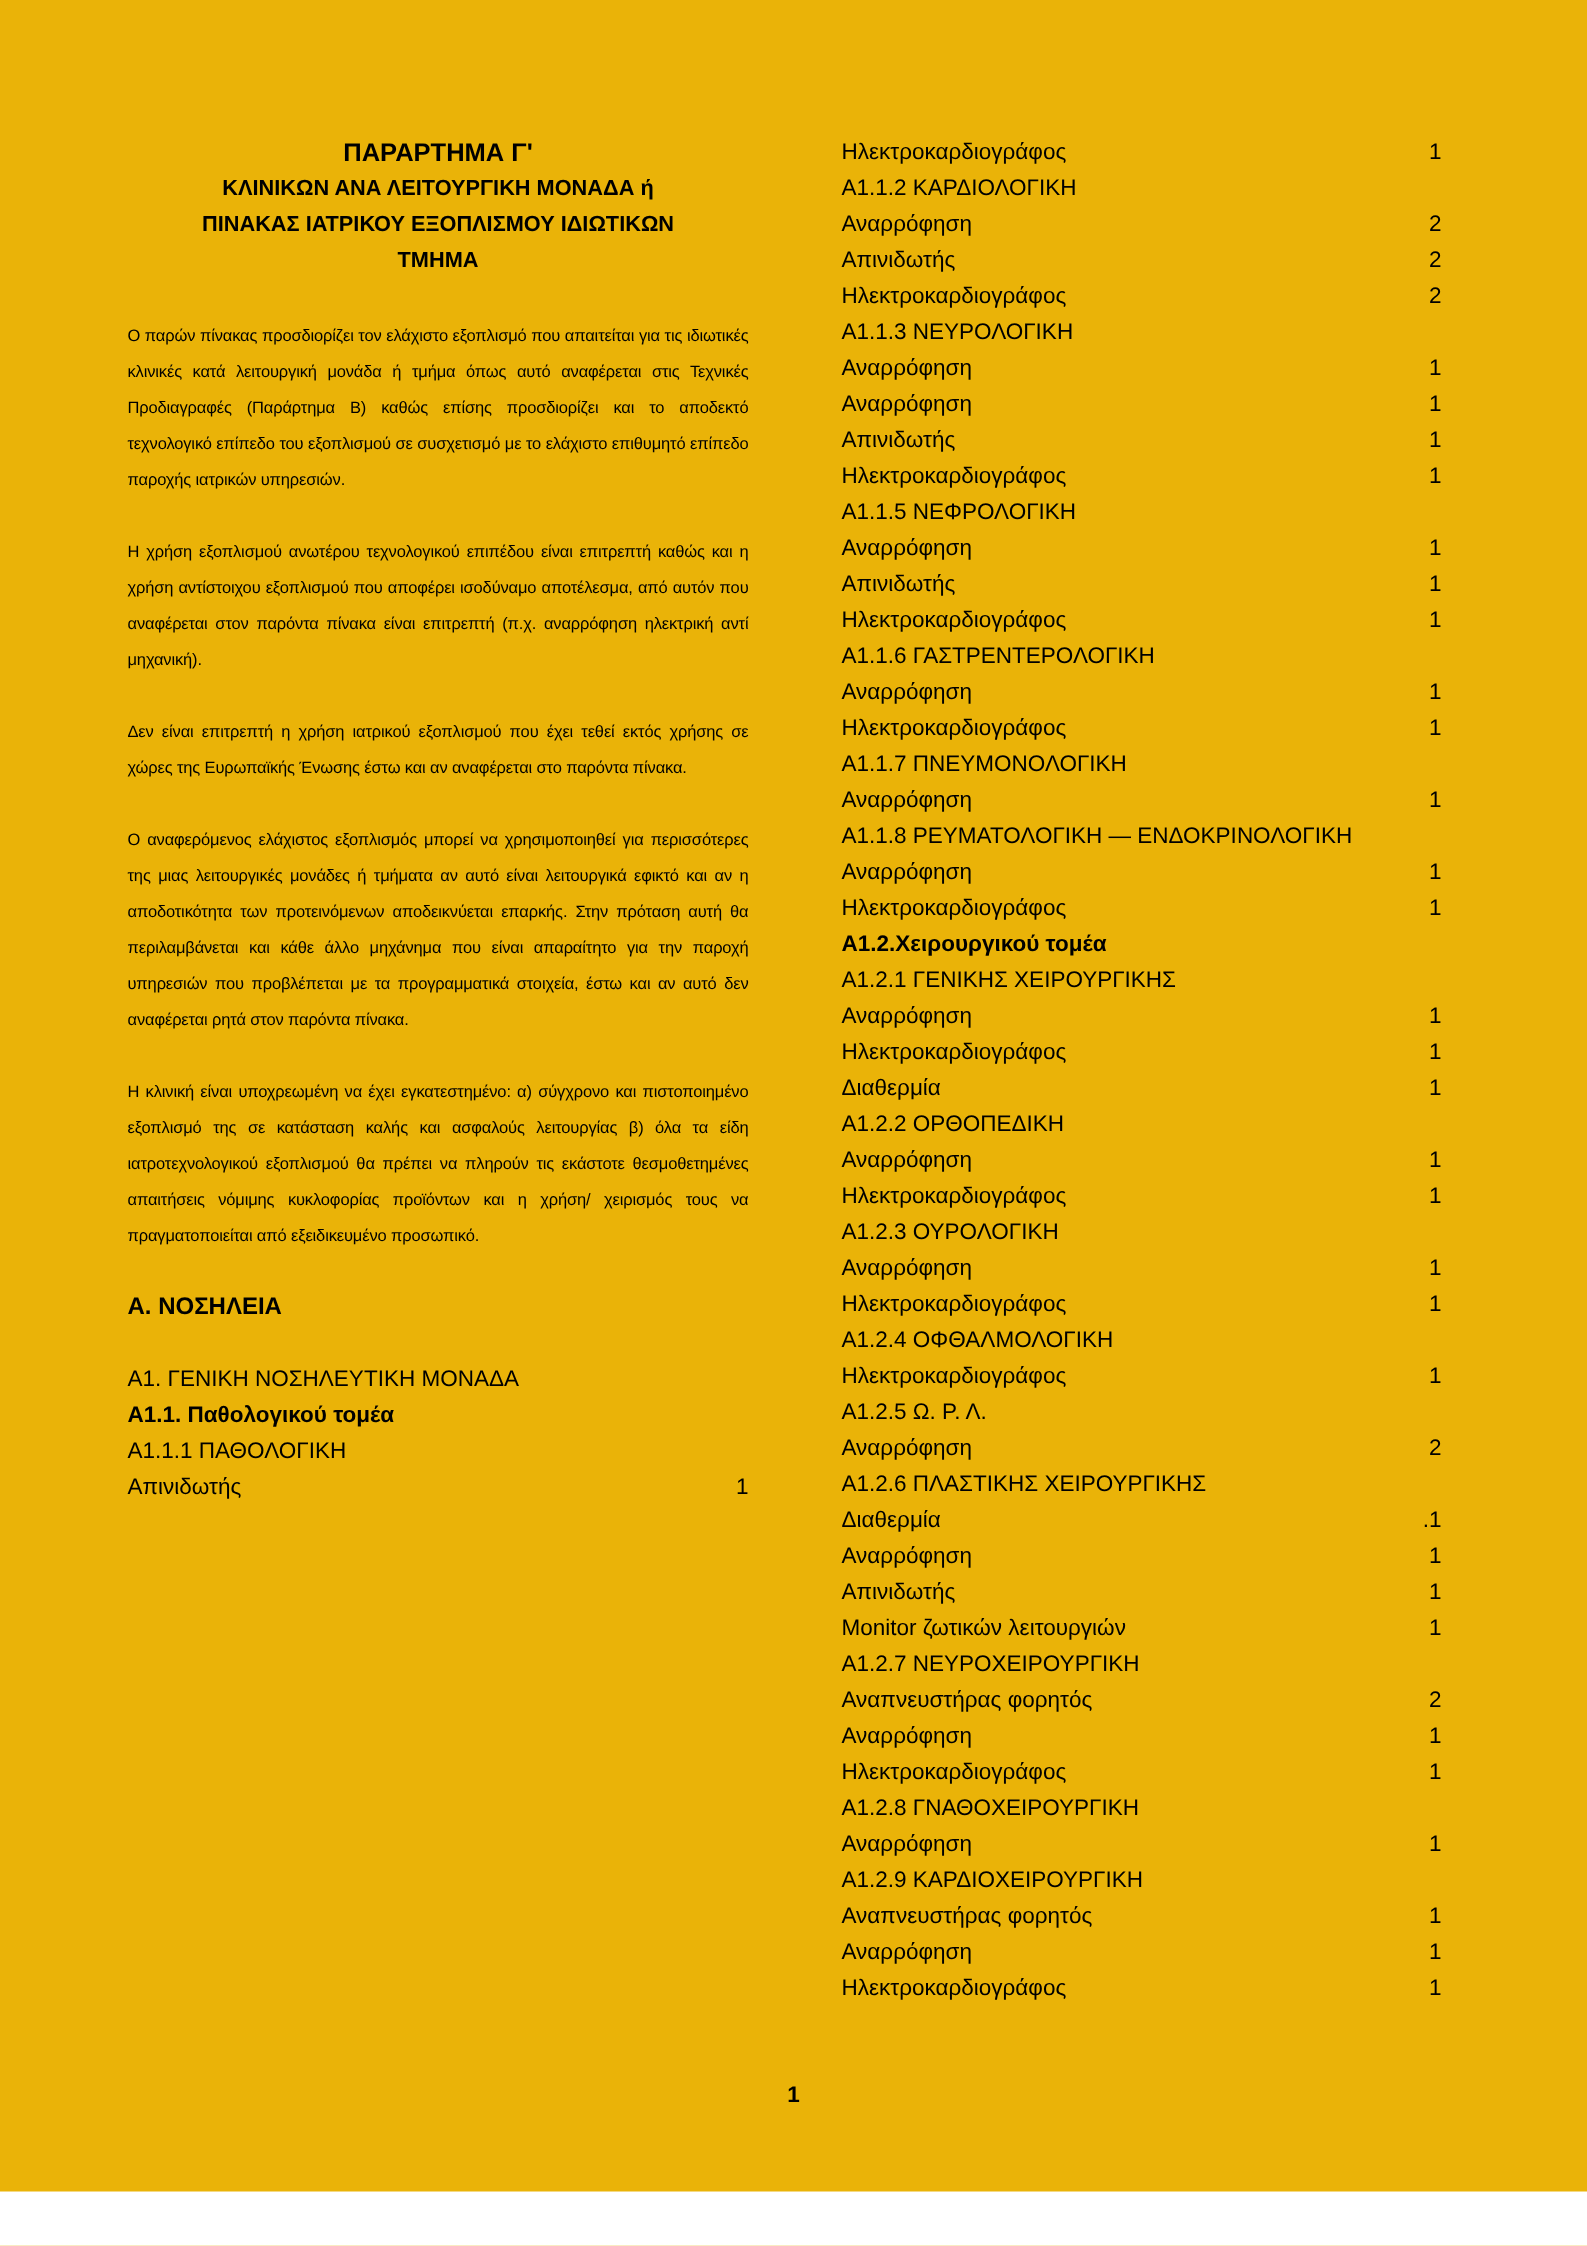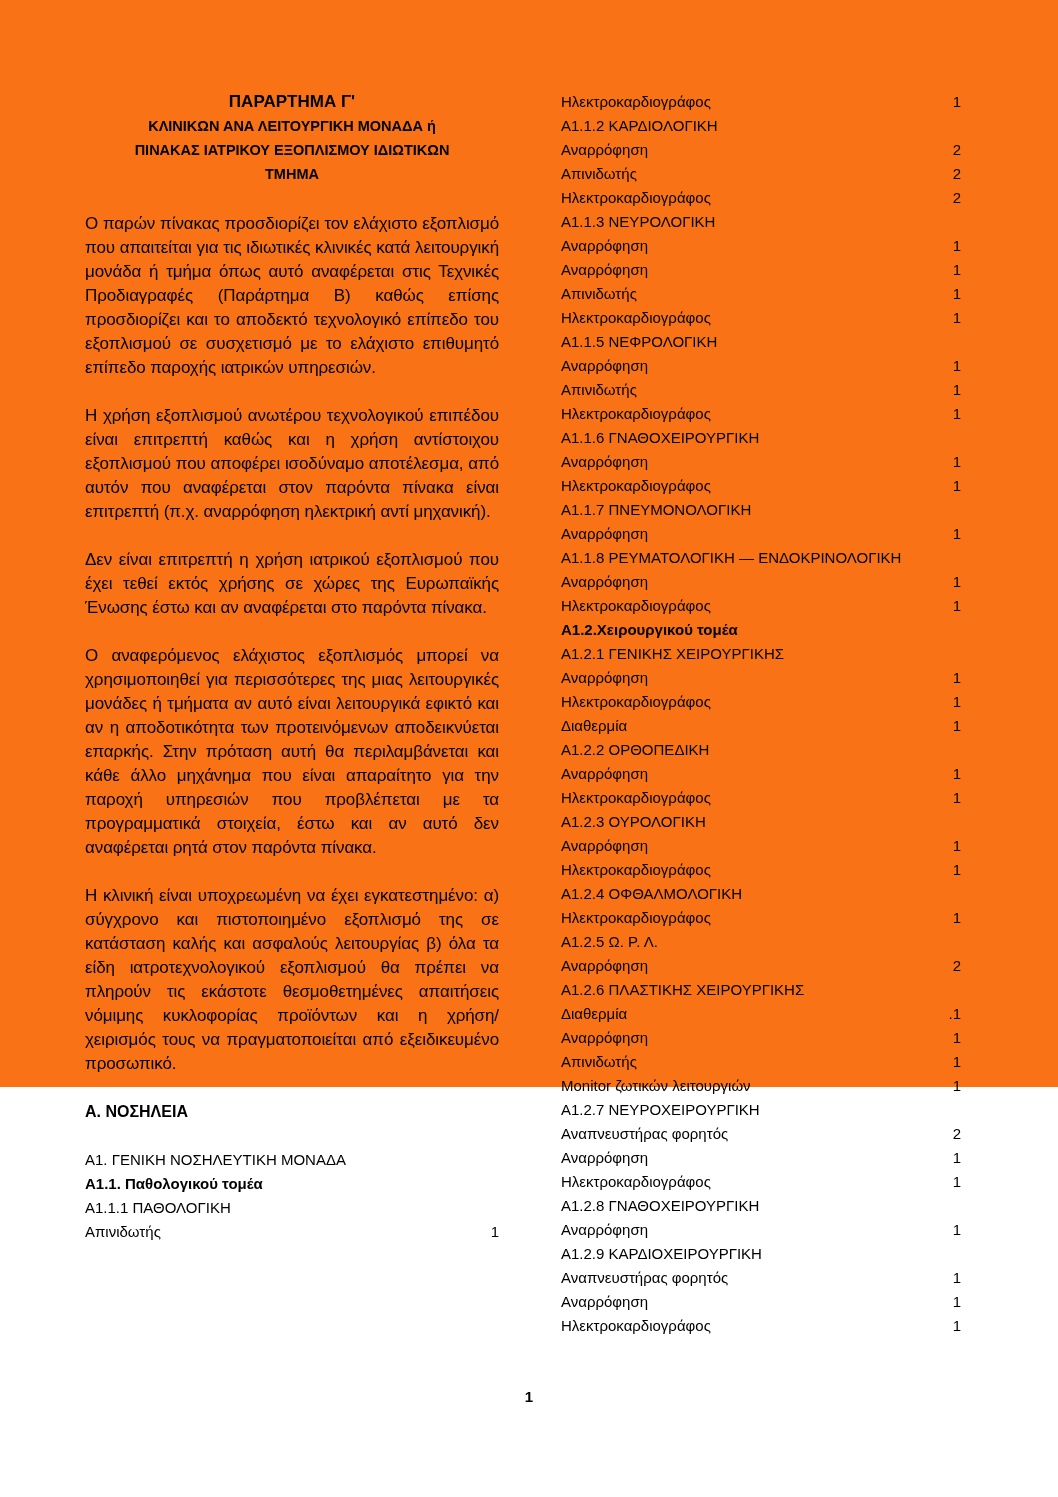--- a/index.html
+++ b/index.html
@@ -1,30 +1,30 @@
 <!DOCTYPE html>
 <html><head>
   <meta charset="utf-8">
   <style>
     html, body { margin: 0; padding: 0; background: #ffffff; }
     body {
       width: 1058px; height: 1497px; position: relative; overflow: hidden;
       font-family: "Liberation Sans", "DejaVu Sans", sans-serif;
       color: #000;
     }
-    .page { position: absolute; left: 0; top: 0; width: 1058px; height: 1087px; background: #f97316; }
+    .page { position: absolute; left: 0; top: 0; width: 1058px; height: 1461px; background: #eab308; }
     .col-left { position: absolute; left: 85px; top: 90px; width: 414px; }
     .col-right { position: absolute; left: 561px; top: 90px; width: 400px; }
 
     .title-block { text-align: center; font-weight: bold; margin-bottom: 26px; }
     .title-main { font-size: 17px; line-height: 24px; }
     .title-sub { font-size: 14.5px; line-height: 24px; }
 
     .para {
-      font-size: 17px; line-height: 24px; text-align: justify;
+      font-size: 11px; line-height: 24px; text-align: justify;
       text-align-last: left; margin: 0 0 24px 0; letter-spacing: -0.1px;
     }
 
     .section-a { font-size: 16px; font-weight: bold; line-height: 24px; margin: 6px 0 24px 0; }
     .head { font-size: 15px; line-height: 24px; white-space: nowrap; }
     .head.bold { font-weight: bold; }
 
     .entry { display: flex; font-size: 15px; line-height: 24px; white-space: nowrap; align-items: flex-end; }
     .entry .name { flex: 0 0 auto; }
     .entry .dots {
@@ -129,21 +129,21 @@
         <div class="entry">
           <span class="name">Απινιδωτής</span>
           <span class="dots"></span>
           <span class="qty">1</span>
         </div>
         <div class="entry">
           <span class="name">Ηλεκτροκαρδιογράφος</span>
           <span class="dots"></span>
           <span class="qty">1</span>
         </div>
-        <div class="head">Α1.1.6 ΓΝΑΘΟΧΕΙΡΟΥΡΓΙΚΗ</div>
+        <div class="head">Α1.1.6 ΓΑΣΤΡΕΝΤΕΡΟΛΟΓΙΚΗ</div>
         <div class="entry">
           <span class="name">Αναρρόφηση</span>
           <span class="dots"></span>
           <span class="qty">1</span>
         </div>
         <div class="entry">
           <span class="name">Ηλεκτροκαρδιογράφος</span>
           <span class="dots"></span>
           <span class="qty">1</span>
         </div>

